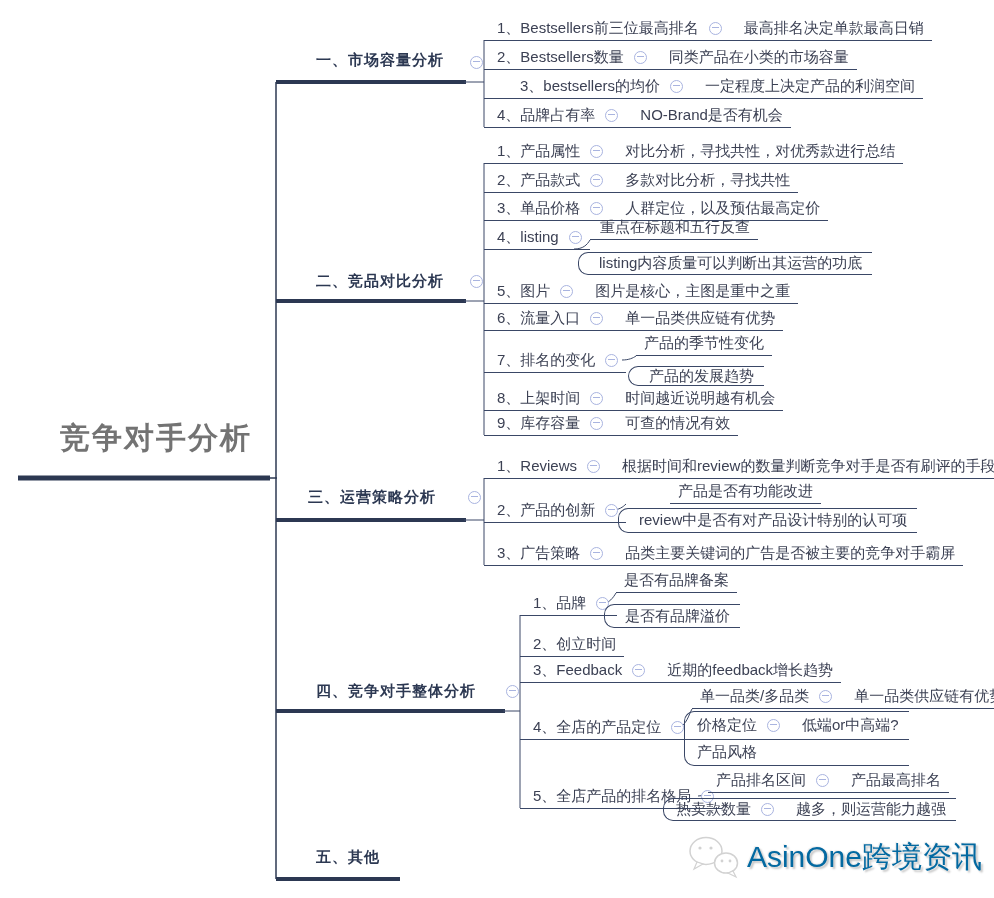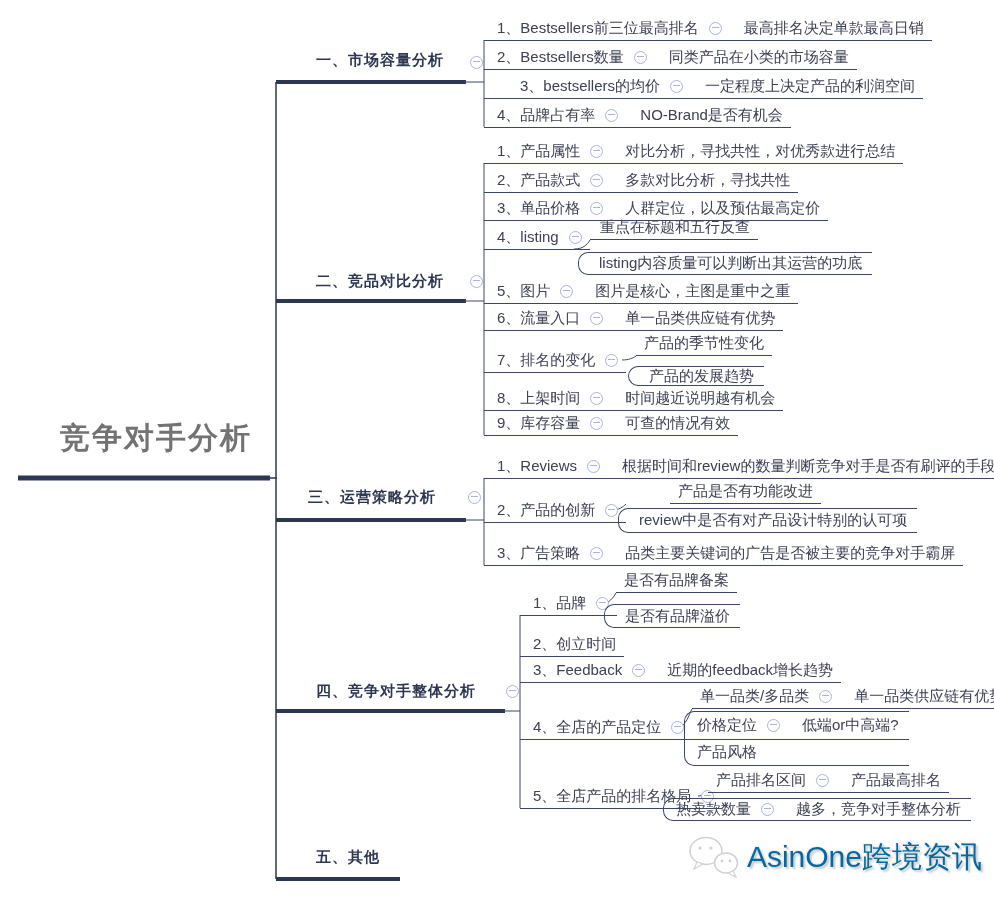--- a/index.html
+++ b/index.html
@@ -225,21 +225,21 @@
     <span class="ci"></span>
   </div>
   <div class="uprow" style="left:708px;top:768px;padding-left:8px;">
     <span>产品排名区间</span>
     <span class="ci"></span>
     <span class="note">产品最高排名</span>
   </div>
   <div class="childbox" style="left:663px;top:798px;height:21px;padding-left:12px;text-align:center;">
     <span>热卖款数量</span>
     <span class="ci"></span>
-    <span class="note">越多，竞争对手整体分析</span>
+    <span class="note">越多，则运营能力越强</span>
   </div>
 
   <div class="watermark">
     <svg width="54" height="46" viewBox="0 0 54 46">
       <ellipse cx="19" cy="17" rx="16" ry="13.5" fill="#ffffff" stroke="#d2d2d2" stroke-width="1.5"></ellipse>
       <path d="M10 28 L7 35 L16 30 Z" fill="#ffffff" stroke="#d2d2d2" stroke-width="1.2"></path>
       <circle cx="13" cy="14" r="1.6" fill="#d2d2d2"></circle>
       <circle cx="24" cy="14" r="1.6" fill="#d2d2d2"></circle>
       <ellipse cx="39" cy="29" rx="11.5" ry="10" fill="#ffffff" stroke="#d2d2d2" stroke-width="1.5"></ellipse>
       <path d="M46 37 L49 43 L41 39 Z" fill="#ffffff" stroke="#d2d2d2" stroke-width="1.2"></path>

